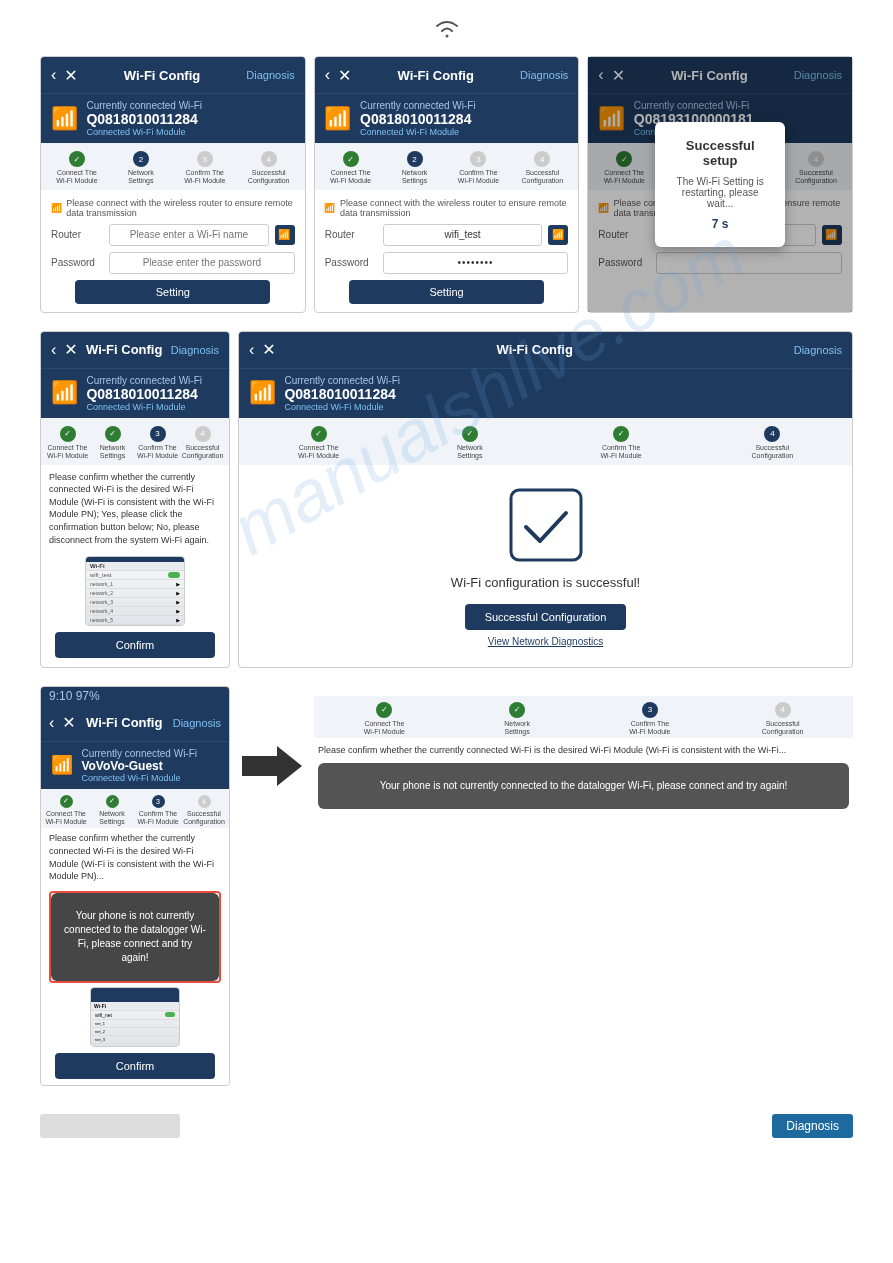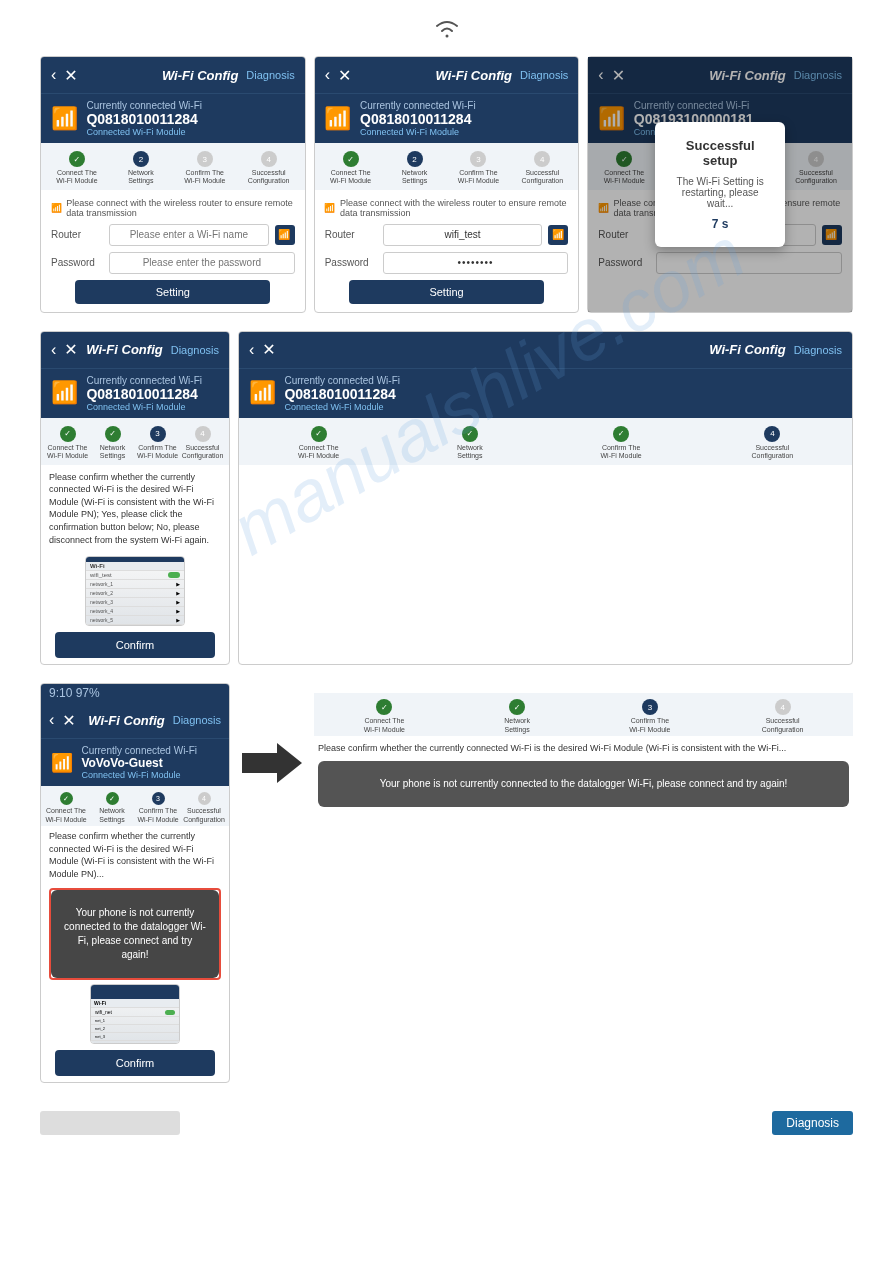--- a/index.html
+++ b/index.html
@@ -47,22 +47,21 @@
       color: #fff;
       display: flex;
       align-items: center;
       padding: 6px 10px;
       gap: 8px;
       min-height: 36px;
     }
 
     .panel-header-title {
       flex: 1;
-      text-align: right;
-      font-style: italic;
+      text-align: center;
     }
 
     .panel-header-title .main-title {
       font-size: 13px;
       font-weight: bold;
     }
 
     .panel-header-diagnosis {
       font-size: 11px;
       color: #7fc0f0;
@@ -763,20 +762,30 @@
       </div>
       <div class="step">
         <div class="step-circle done">✓</div>
         <div class="step-label">Confirm The Wi-Fi Module</div>
       </div>
       <div class="step">
         <div class="step-circle active">4</div>
         <div class="step-label">Successful Configuration</div>
       </div>
     </div>
+    <div class="success-panel">
+
+      <svg width="80" height="80" viewBox="0 0 80 80" style="margin-bottom:10px;">
+        <rect x="5" y="5" width="70" height="70" rx="8" fill="none" stroke="#1e3a5f" stroke-width="3"></rect>
+        <polyline points="20,42 34,56 60,28" fill="none" stroke="#1e3a5f" stroke-width="4" stroke-linecap="round" stroke-linejoin="round"></polyline>
+      </svg>
+      <div class="success-text">Wi-Fi configuration is successful!</div>
+      <button class="success-config-btn">Successful Configuration</button>
+      <div class="view-network-link">View Network Diagnostics</div>
+    </div>
   </div>
 
 </div>
 
 <div class="row3">
 
   <div class="panel" style="width:190px;flex-shrink:0;">
 
     <div style="background:#1e3a5f;color:#aac4e0;font-size:12px;padding:2px 8px;display:flex;justify-content:space-between;">
       <span>9:10  97%</span>

